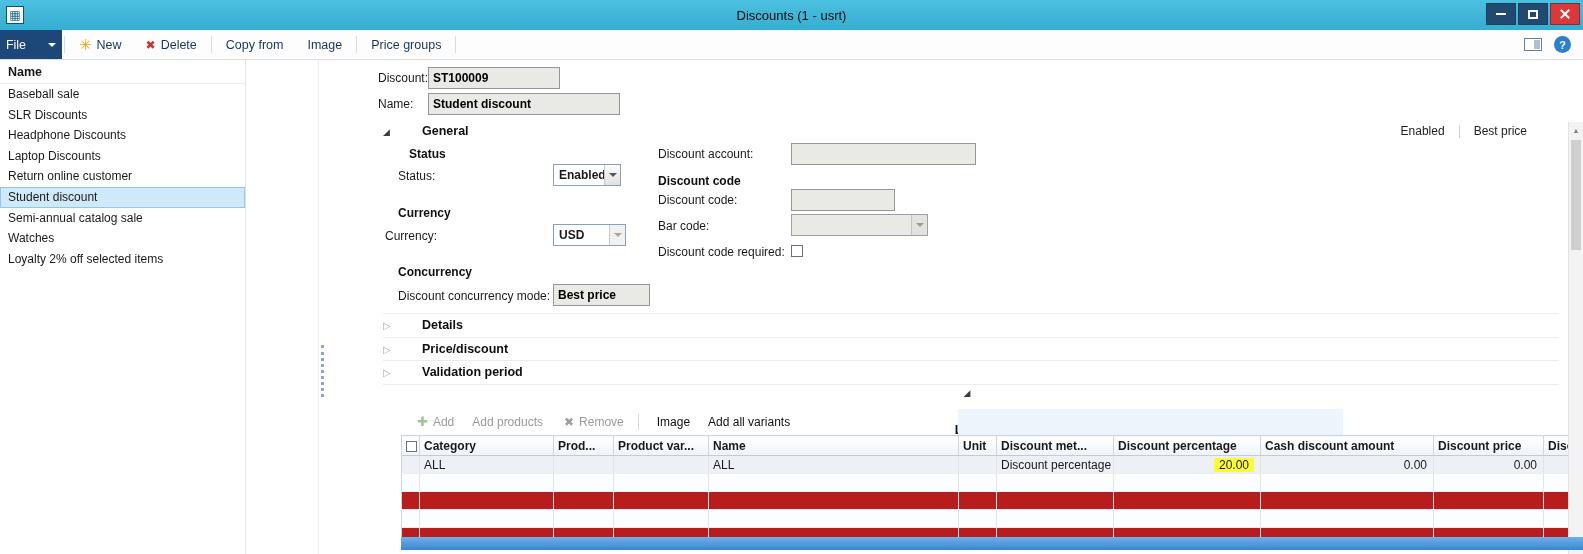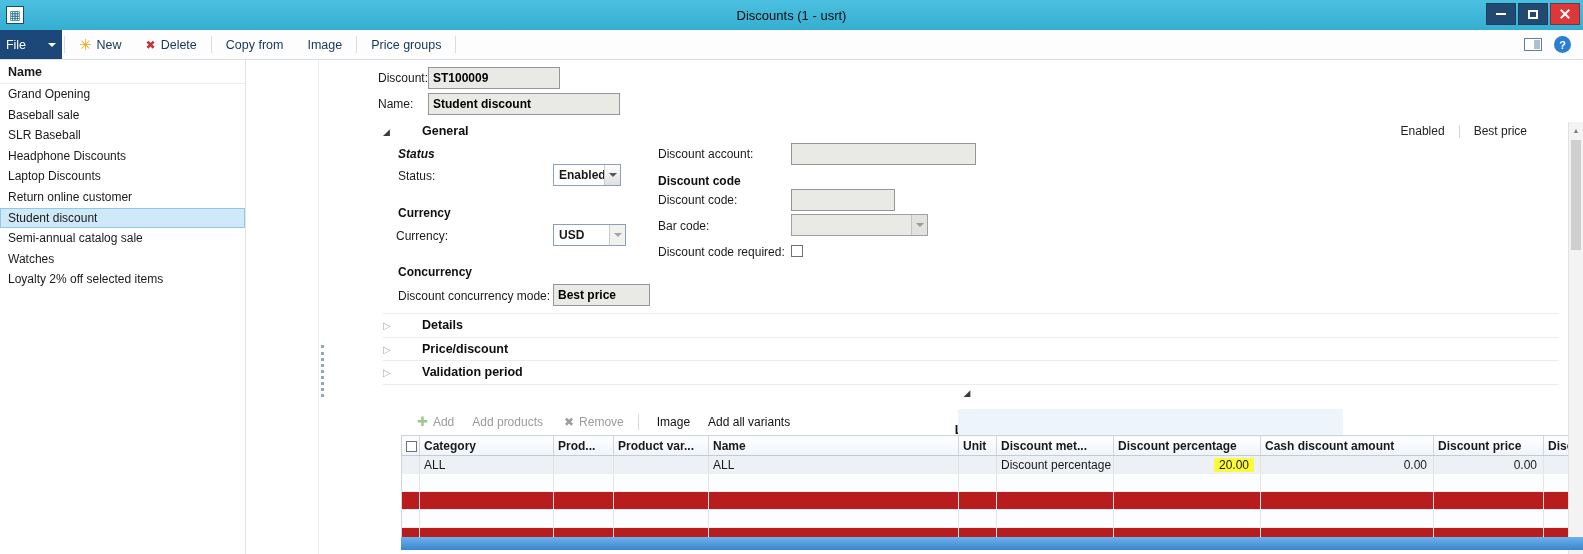--- a/index.html
+++ b/index.html
@@ -161,23 +161,22 @@
     <div class="mb-right">
       <span class="pane-ico"></span>
       <span class="help-ico">?</span>
     </div>
   </div>
 
   <div class="body">
 
     <div class="sidebar">
       <div class="sidebar-header">Name</div>
-      <div class="sd-item">Grand Opening</div>
       <div class="sd-item">Baseball sale</div>
-      <div class="sd-item">SLR Baseball</div>
+      <div class="sd-item">SLR Discounts</div>
       <div class="sd-item">Headphone Discounts</div>
       <div class="sd-item">Laptop Discounts</div>
       <div class="sd-item">Return online customer</div>
       <div class="sd-item selected">Student discount</div>
       <div class="sd-item">Semi-annual catalog sale</div>
       <div class="sd-item">Watches</div>
       <div class="sd-item">Loyalty 2% off selected items</div>
       <div class="sidebar-colline"></div>
     </div>
     <div class="splitline"></div>
@@ -193,36 +192,36 @@
       <div class="sec-header" style="top:60px;">
         <span class="tri open"></span>
         <span class="sec-title">General</span>
         <span class="sec-summary">
           <span>Enabled</span>
           <span class="vsep"></span>
           <span>Best price</span>
         </span>
       </div>
 
-      <span class="grp" style="left:25px;top:84px;font-style:italic;">Status</span>
+      <span class="grp" style="left:36px;top:84px;">Status</span>
       <span class="flabel" style="left:25px;top:106px;">Status:</span>
       <div class="combo" style="left:180px;top:104px;width:68px;">
         <span class="combo-val">Enabled</span>
         <span class="combo-arrow"></span>
       </div>
 
       <span class="flabel" style="left:285px;top:84px;">Discount account:</span>
       <input class="tf" style="left: 418px; top: 83px; width: 185px;" readonly="" value="">
 
       <span class="grp" style="left:285px;top:111px;">Discount code</span>
       <span class="flabel" style="left:285px;top:130px;">Discount code:</span>
       <input class="tf" style="left: 418px; top: 129px; width: 104px;" readonly="" value="">
 
       <span class="grp" style="left:25px;top:143px;">Currency</span>
-      <span class="flabel" style="left:23px;top:166px;">Currency:</span>
+      <span class="flabel" style="left:12px;top:166px;">Currency:</span>
       <div class="combo dim" style="left:180px;top:164px;width:73px;">
         <span class="combo-val">USD</span>
         <span class="combo-arrow"></span>
       </div>
 
       <span class="flabel" style="left:285px;top:156px;">Bar code:</span>
       <div class="combo gray" style="left:418px;top:154px;width:137px;">
         <span class="combo-val"></span>
         <span class="combo-arrow"></span>
       </div>

